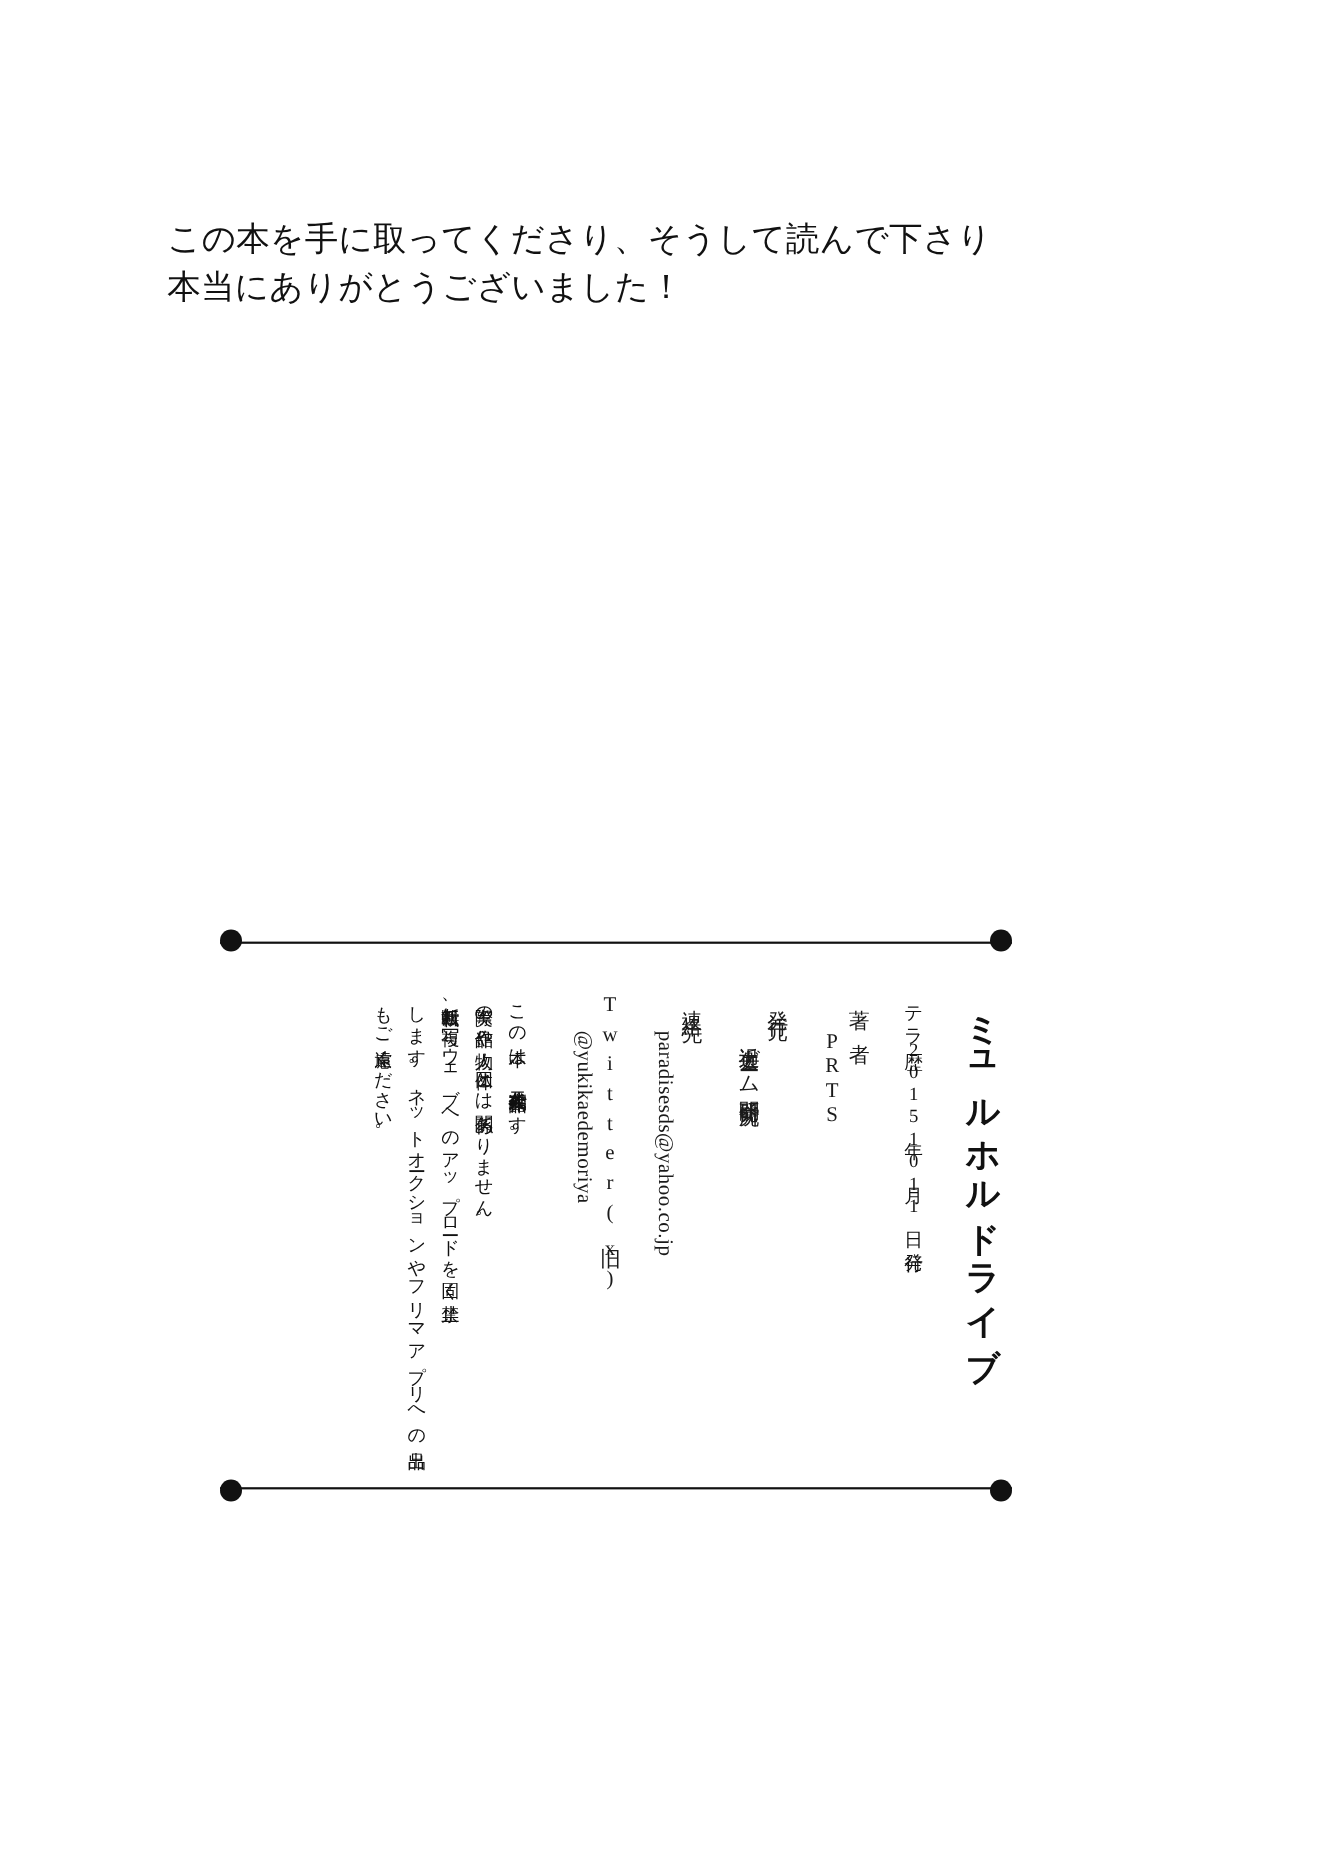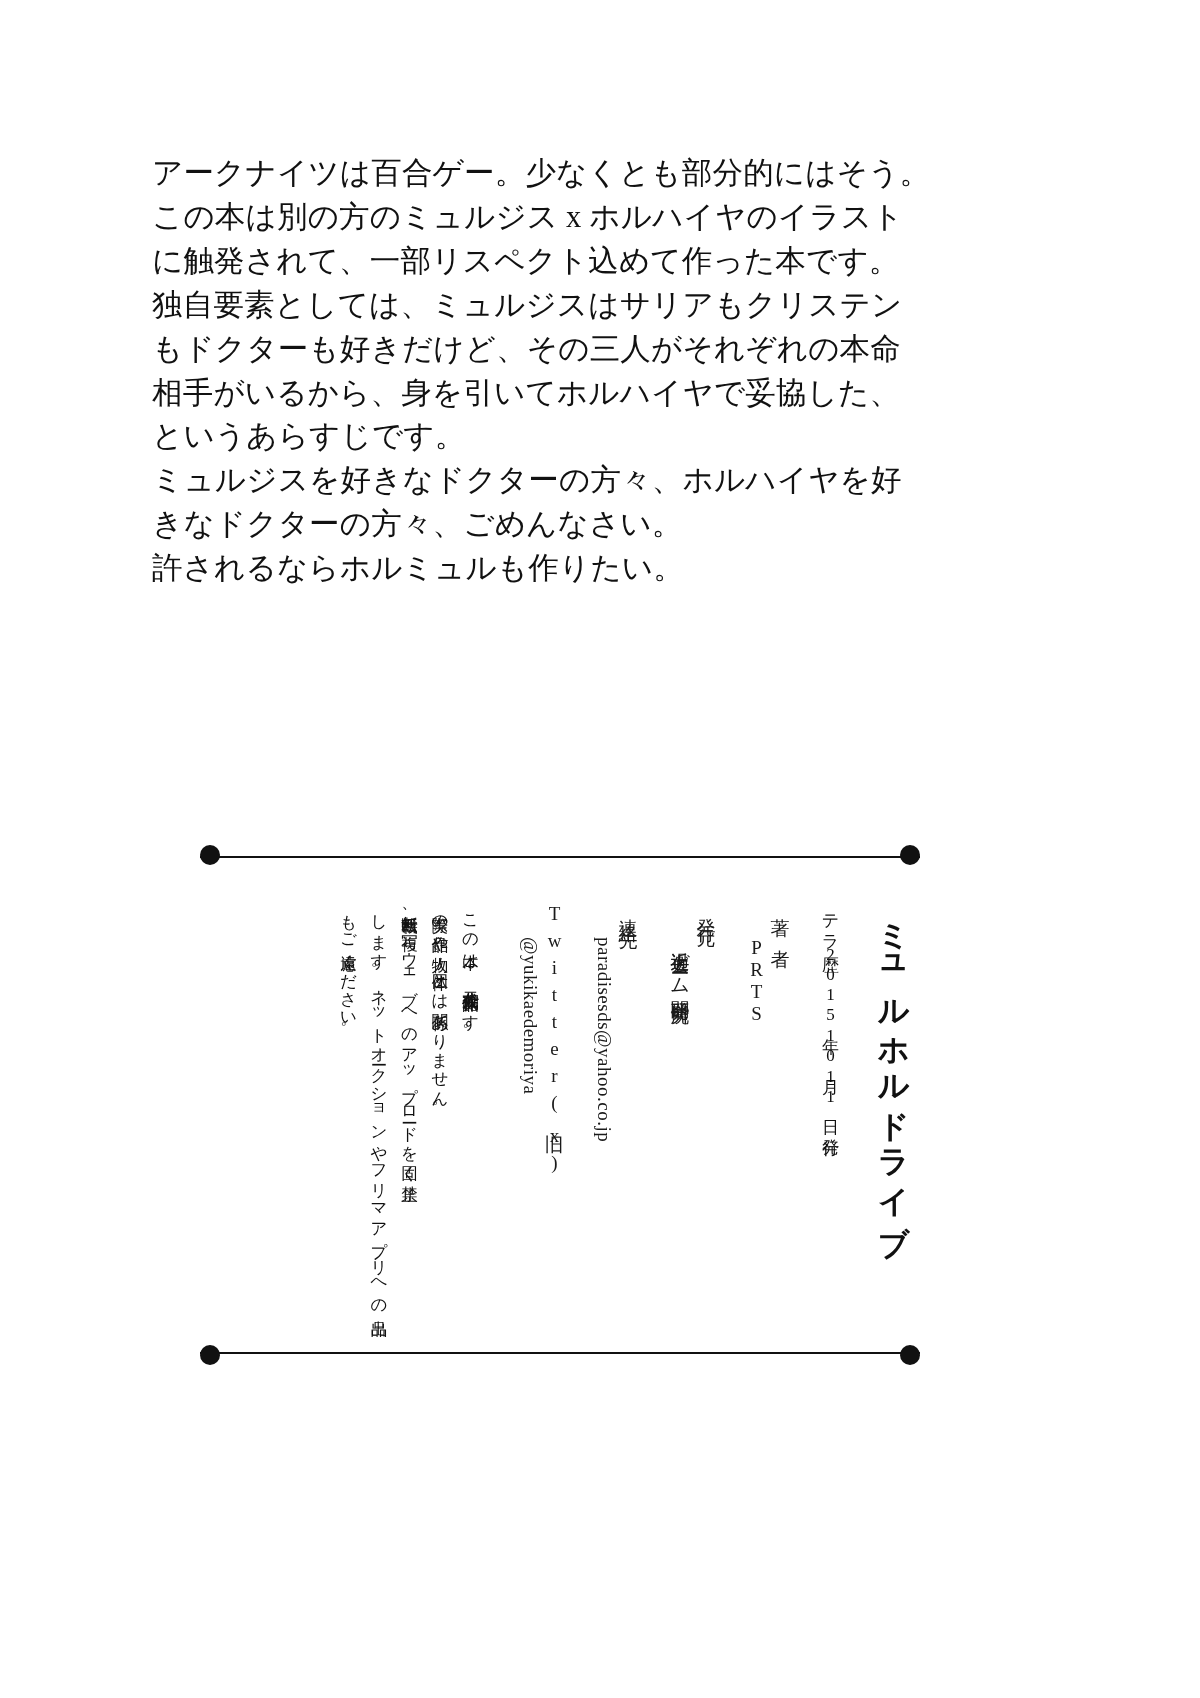--- a/index.html
+++ b/index.html
@@ -134,30 +134,22 @@
     height: 400px;
   }
   .notice .nline {
     display: block;
   }
 </style>
 </head>
 <body>
 
 <div class="afterword">
-  <p>アークナイツは百合ゲー。少なくとも部分的にはそう。
-この本は別の方のミュルジス x ホルハイヤのイラスト
-に触発されて、一部リスペクト込めて作った本です。
-独自要素としては、ミュルジスはサリアもクリステン
-もドクターも好きだけど、その三人がそれぞれの本命
-相手がいるから、身を引いてホルハイヤで妥協した、
-というあらすじです。
-ミュルジスを好きなドクターの方々、ホルハイヤを好
-きなドクターの方々、ごめんなさい。
-許されるならホルミュルも作りたい。</p>
+  <p class="gap">この本を手に取ってくださり、そうして読んで下さり
+本当にありがとうございました！</p>
 </div>
 
 <div class="colophon">
   <div class="rule top"></div>
   <div class="rule bottom"></div>
   <div class="dot tl"></div>
   <div class="dot tr"></div>
   <div class="dot bl"></div>
   <div class="dot br"></div>
 

